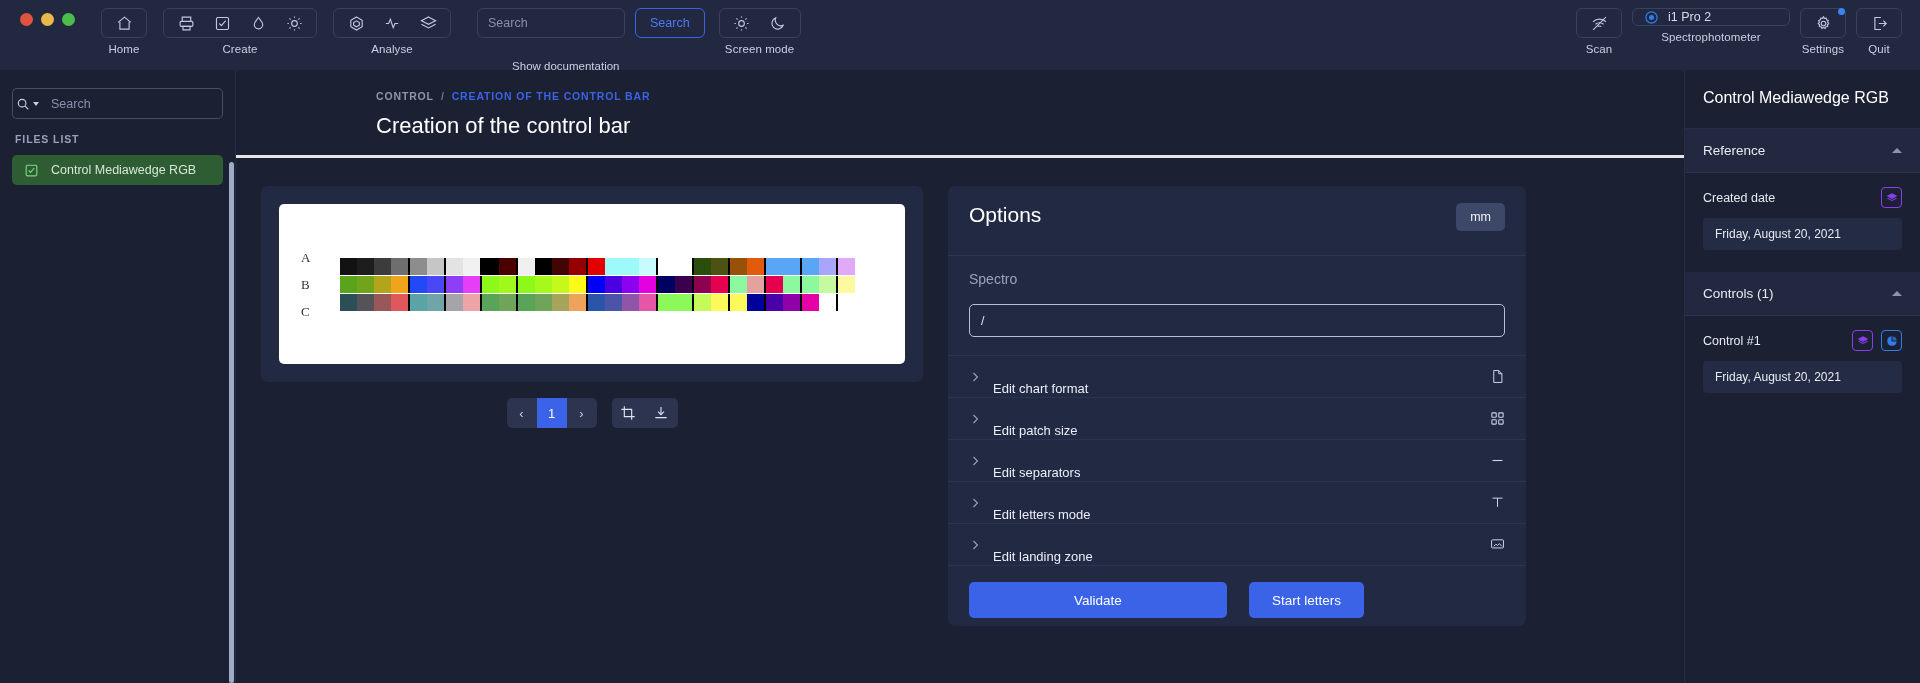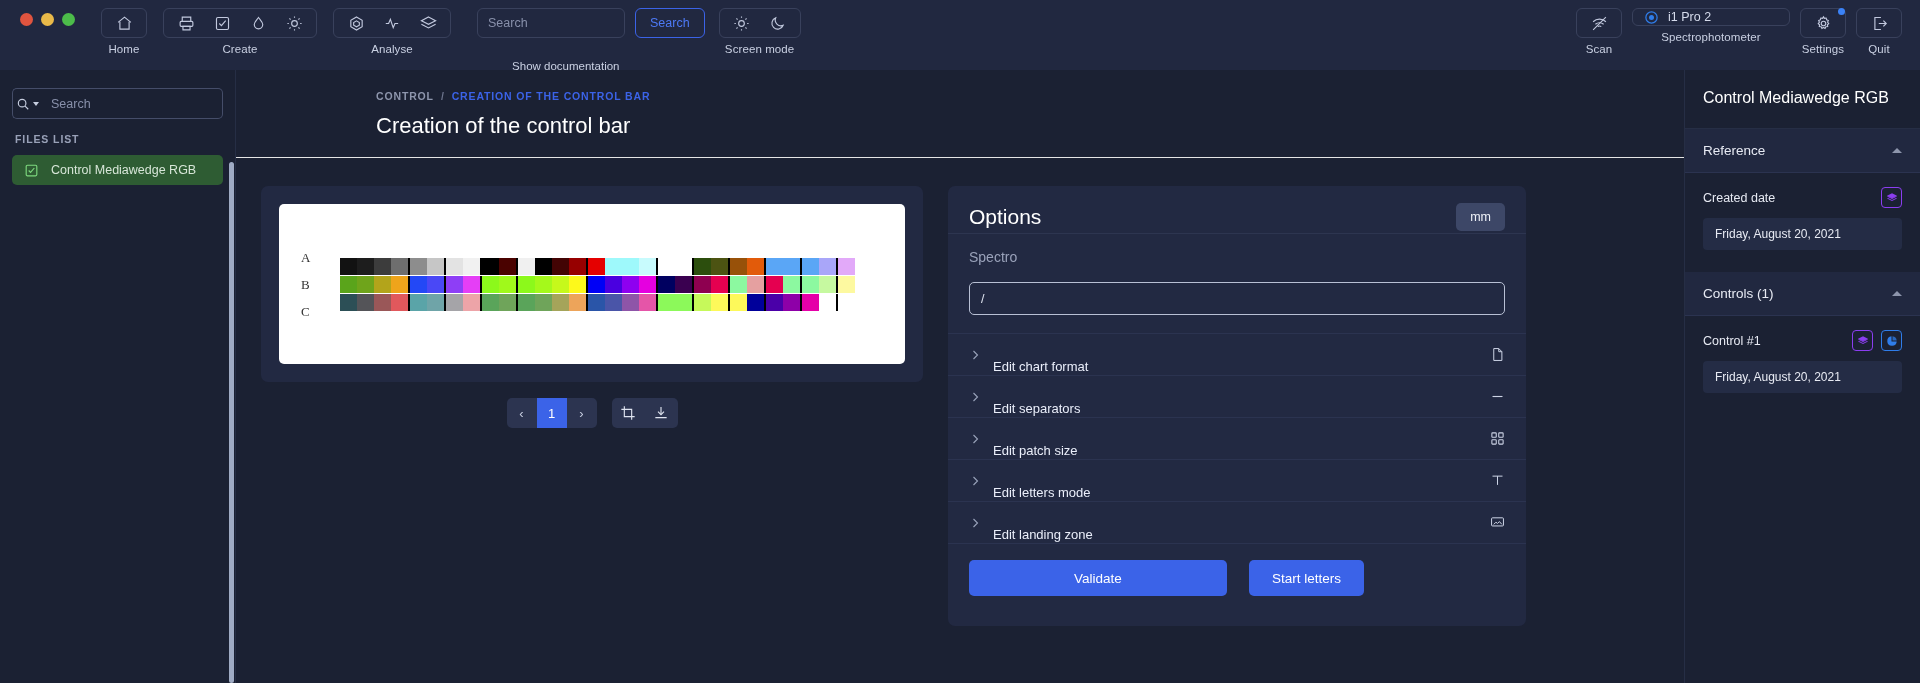--- a/index.html
+++ b/index.html
@@ -92,21 +92,21 @@
     display: flex; align-items: center; gap: 12px; padding: 0 12px; cursor: pointer;
   }
   .file-item-label { font-size: 12.5px; color: #d7e6d8; }
   .sb-scroll {
     position: absolute; right: 1px; top: 92px; bottom: 0; width: 5px;
     background: #9fabc4; border-radius: 3px;
   }
 
   
   .main { flex: 1; min-width: 0; background: #1b2133; display: flex; flex-direction: column; }
-  .main-head { padding: 20px 0 0 140px; height: 88px; flex-shrink: 0; border-bottom: 1px solid #e5e5e5; }
+  .main-head { padding: 20px 0 0 140px; height: 88px; flex-shrink: 0; border-bottom: 3px solid #e5e5e5; }
   .crumbs { font-size: 10.5px; font-weight: bold; letter-spacing: .85px; display: flex; gap: 7px; align-items: center; }
   .crumb-muted { color: #8e96ad; }
   .crumb-sep { color: #6e7governments; color:#6e768f; }
   .crumb-active { color: #3b63e8; cursor: pointer; }
   .page-title { font-size: 22px; color: #ffffff; margin-top: 11px; font-weight: normal; }
 
   .panes { display: flex; gap: 25px; padding: 28px 27px 0 25px; flex: 1; min-height: 0; }
 
   .chart-card { background: #222942; border-radius: 7px; padding: 18px; width: 662px; height: 196px; flex-shrink: 0; }
   .chart-white { background: #ffffff; border-radius: 5px; height: 100%; display: flex; align-items: center; padding: 0 0 0 22px; }
@@ -125,21 +125,21 @@
   }
   .pg.active { background: #3b63e8; color: #fff; }
   .tools { display: flex; background: #2c3450; border-radius: 5px; overflow: hidden; }
   .tool {
     width: 33px; height: 30px; display: flex; align-items: center; justify-content: center;
     color: #dfe4f0; cursor: pointer;
   }
 
   
   .options-card { background: #222942; border-radius: 7px; width: 578px; flex-shrink: 0; height: 440px; display: flex; flex-direction: column; }
-  .opt-head { display: flex; align-items: center; justify-content: space-between; padding: 17px 21px 2px 21px; border-bottom: 1px solid #2d3550; gap: 32px; }
+  .opt-head { display: flex; justify-content: space-between; padding: 17px 21px 24px 21px; border-bottom: 1px solid #2d3550; gap: 32px; }
   .opt-title { font-size: 21px; color: #fff; }
   .unit-btn {
     background: #3d4767; color: #eef1f8; border: none; border-radius: 5px;
     padding: 7px 14px; font-size: 12.5px; cursor: pointer; font-family: "Liberation Sans", sans-serif;
   }
   .opt-body { padding: 15px 21px 0 21px; }
   .field-label { font-size: 14px; color: #9aa2ba; margin-bottom: 17px; }
   .spectro-input {
     width: 100%; height: 33px; border-radius: 5px; border: 1px solid #b8c0d4;
     background: transparent; color: #dfe4f0; font-size: 12.5px; padding: 0 11px;
@@ -575,41 +575,41 @@
                   </svg>
               </span>
             </div>
 
             <div class="acc-row">
               <span class="acc-chev">
                 <svg width="12" height="12" viewBox="0 0 24 24" fill="none" stroke="currentColor" stroke-width="2.2">
                     <path d="M9 4l8 8-8 8"></path>
                   </svg>
               </span>
-              <span class="acc-label">Edit separators</span>
-              <span class="acc-icon">
-                <svg width="15" height="15" viewBox="0 0 24 24" fill="none" stroke="currentColor" stroke-width="1.8">
-                    <path d="M4 12h16"></path>
-                  </svg>
-              </span>
-            </div>
-
-            <div class="acc-row">
-              <span class="acc-chev">
-                <svg width="12" height="12" viewBox="0 0 24 24" fill="none" stroke="currentColor" stroke-width="2.2">
-                    <path d="M9 4l8 8-8 8"></path>
-                  </svg>
-              </span>
               <span class="acc-label">Edit patch size</span>
               <span class="acc-icon">
                 <svg width="15" height="15" viewBox="0 0 24 24" fill="none" stroke="currentColor" stroke-width="1.7">
                     <rect x="3" y="3" width="7" height="7" rx="1"></rect>
                     <rect x="14" y="3" width="7" height="7" rx="1"></rect>
                     <rect x="3" y="14" width="7" height="7" rx="1"></rect>
                     <rect x="14" y="14" width="7" height="7" rx="1"></rect>
+                  </svg>
+              </span>
+            </div>
+
+            <div class="acc-row">
+              <span class="acc-chev">
+                <svg width="12" height="12" viewBox="0 0 24 24" fill="none" stroke="currentColor" stroke-width="2.2">
+                    <path d="M9 4l8 8-8 8"></path>
+                  </svg>
+              </span>
+              <span class="acc-label">Edit separators</span>
+              <span class="acc-icon">
+                <svg width="15" height="15" viewBox="0 0 24 24" fill="none" stroke="currentColor" stroke-width="1.8">
+                    <path d="M4 12h16"></path>
                   </svg>
               </span>
             </div>
 
             <div class="acc-row">
               <span class="acc-chev">
                 <svg width="12" height="12" viewBox="0 0 24 24" fill="none" stroke="currentColor" stroke-width="2.2">
                     <path d="M9 4l8 8-8 8"></path>
                   </svg>
               </span>

